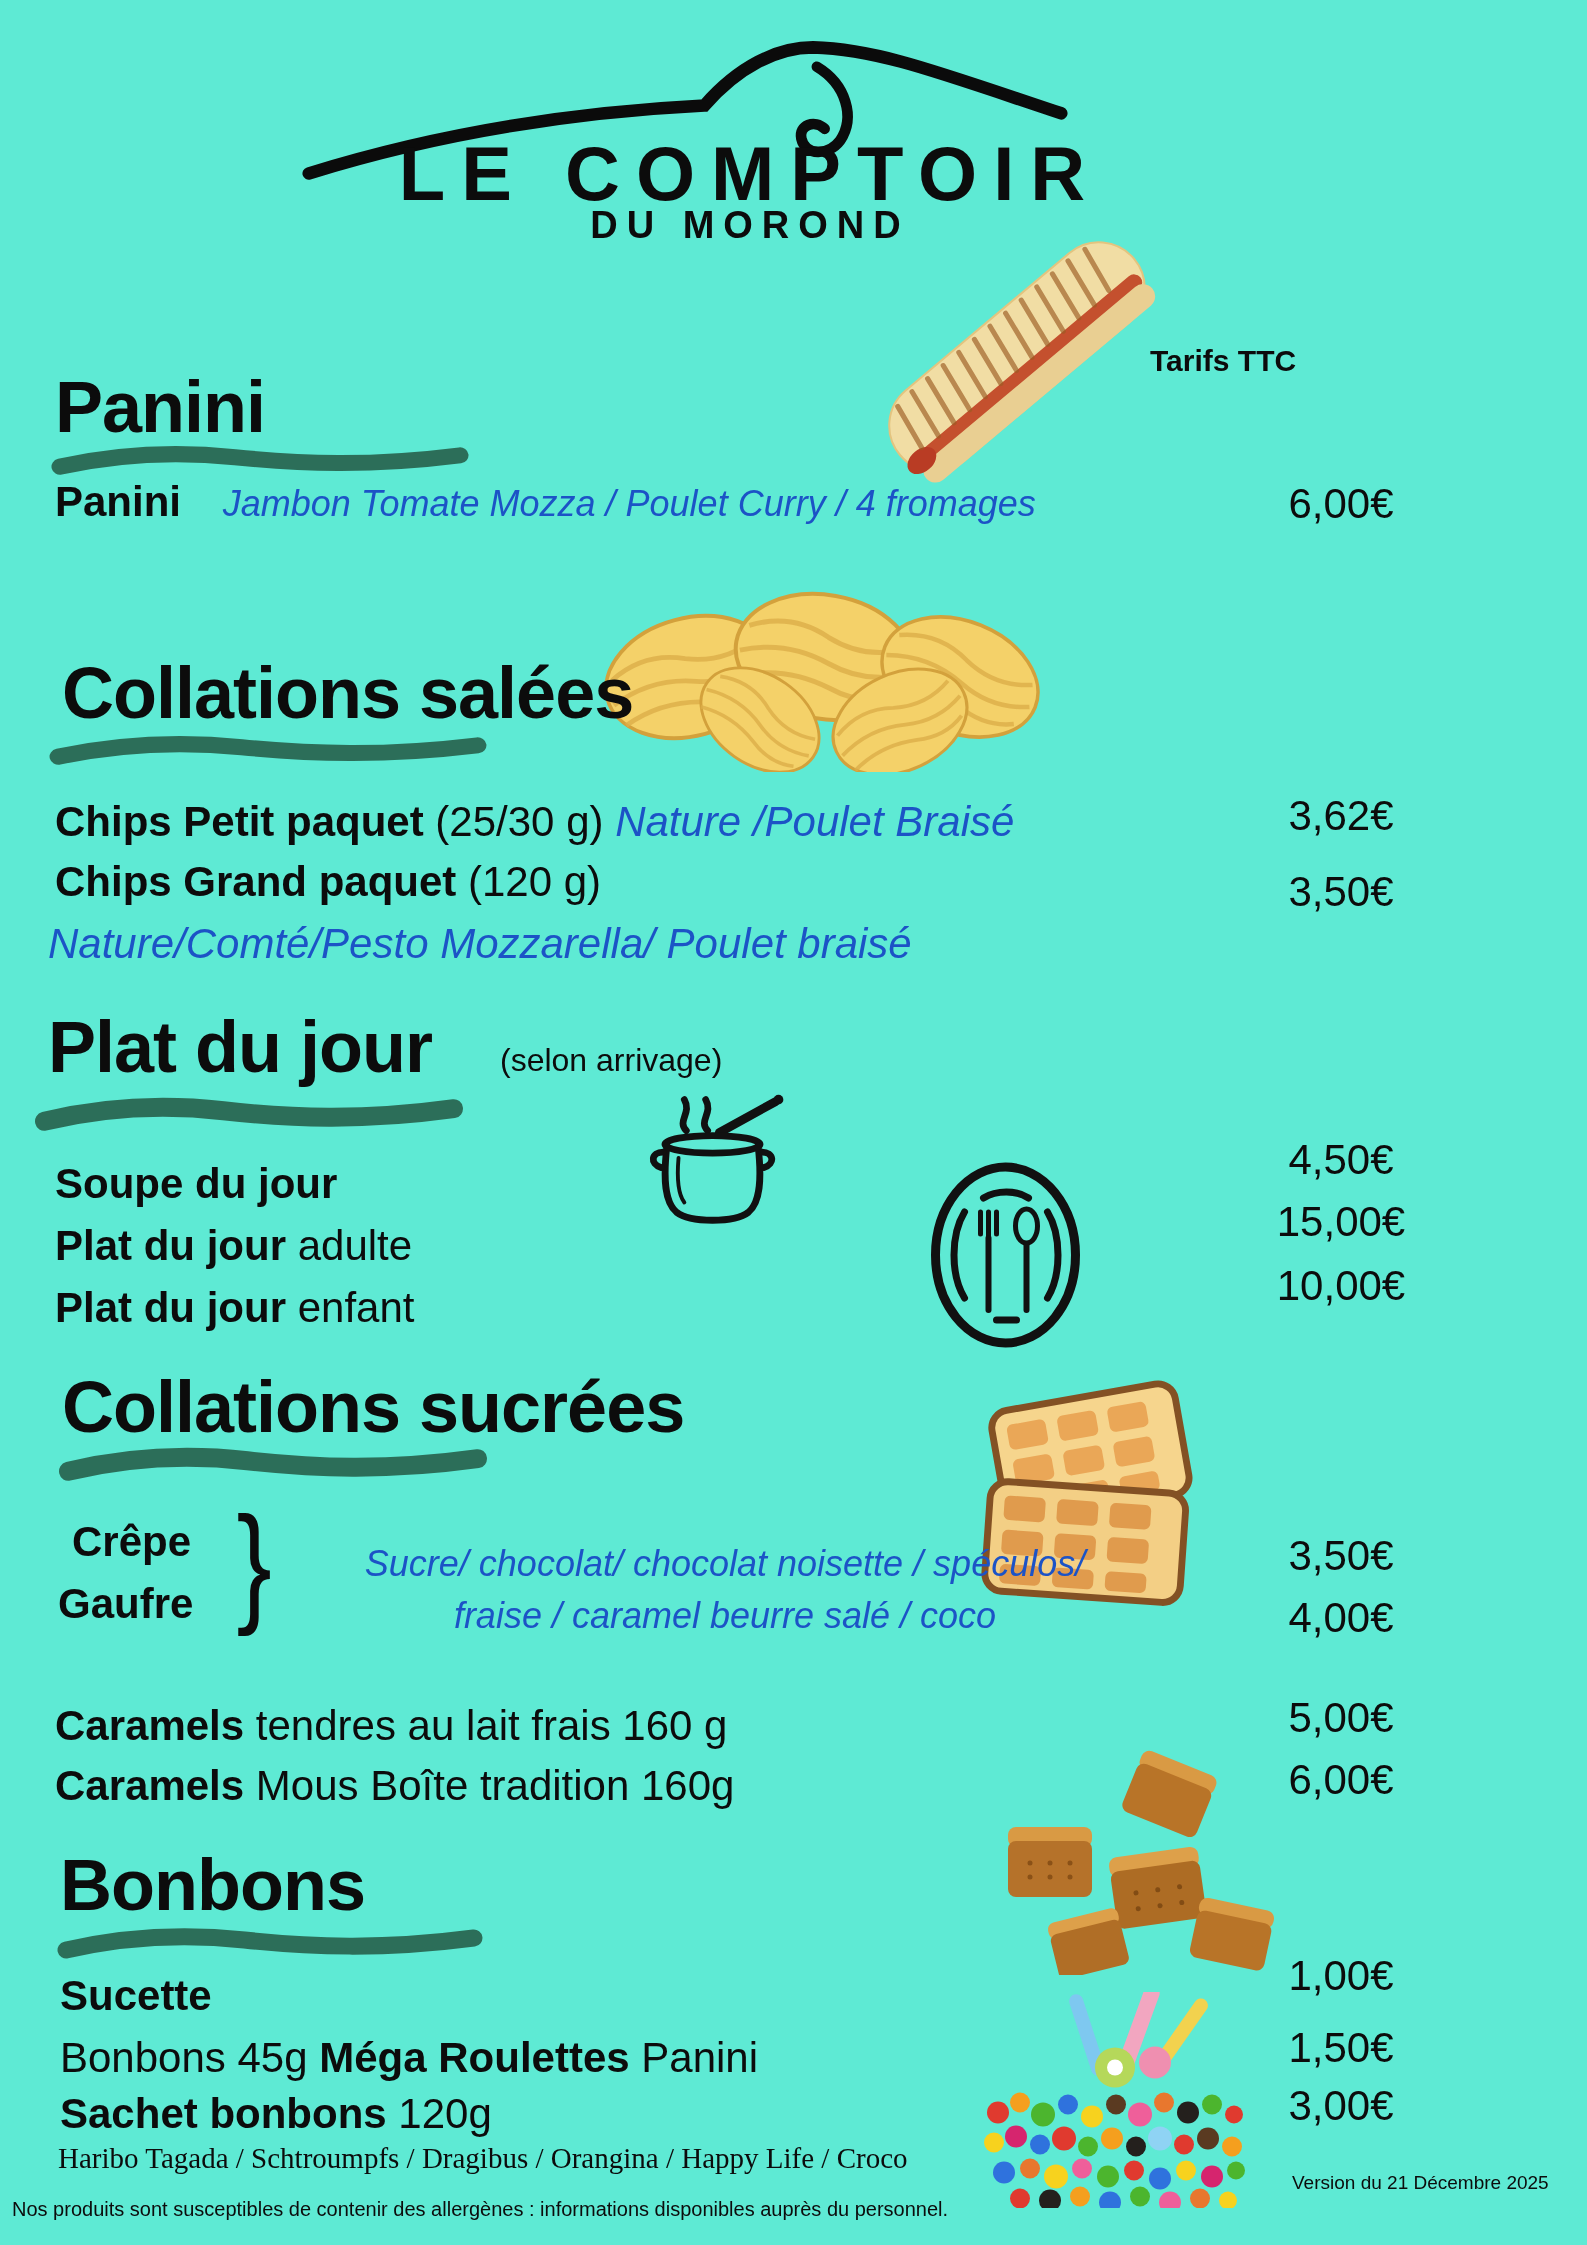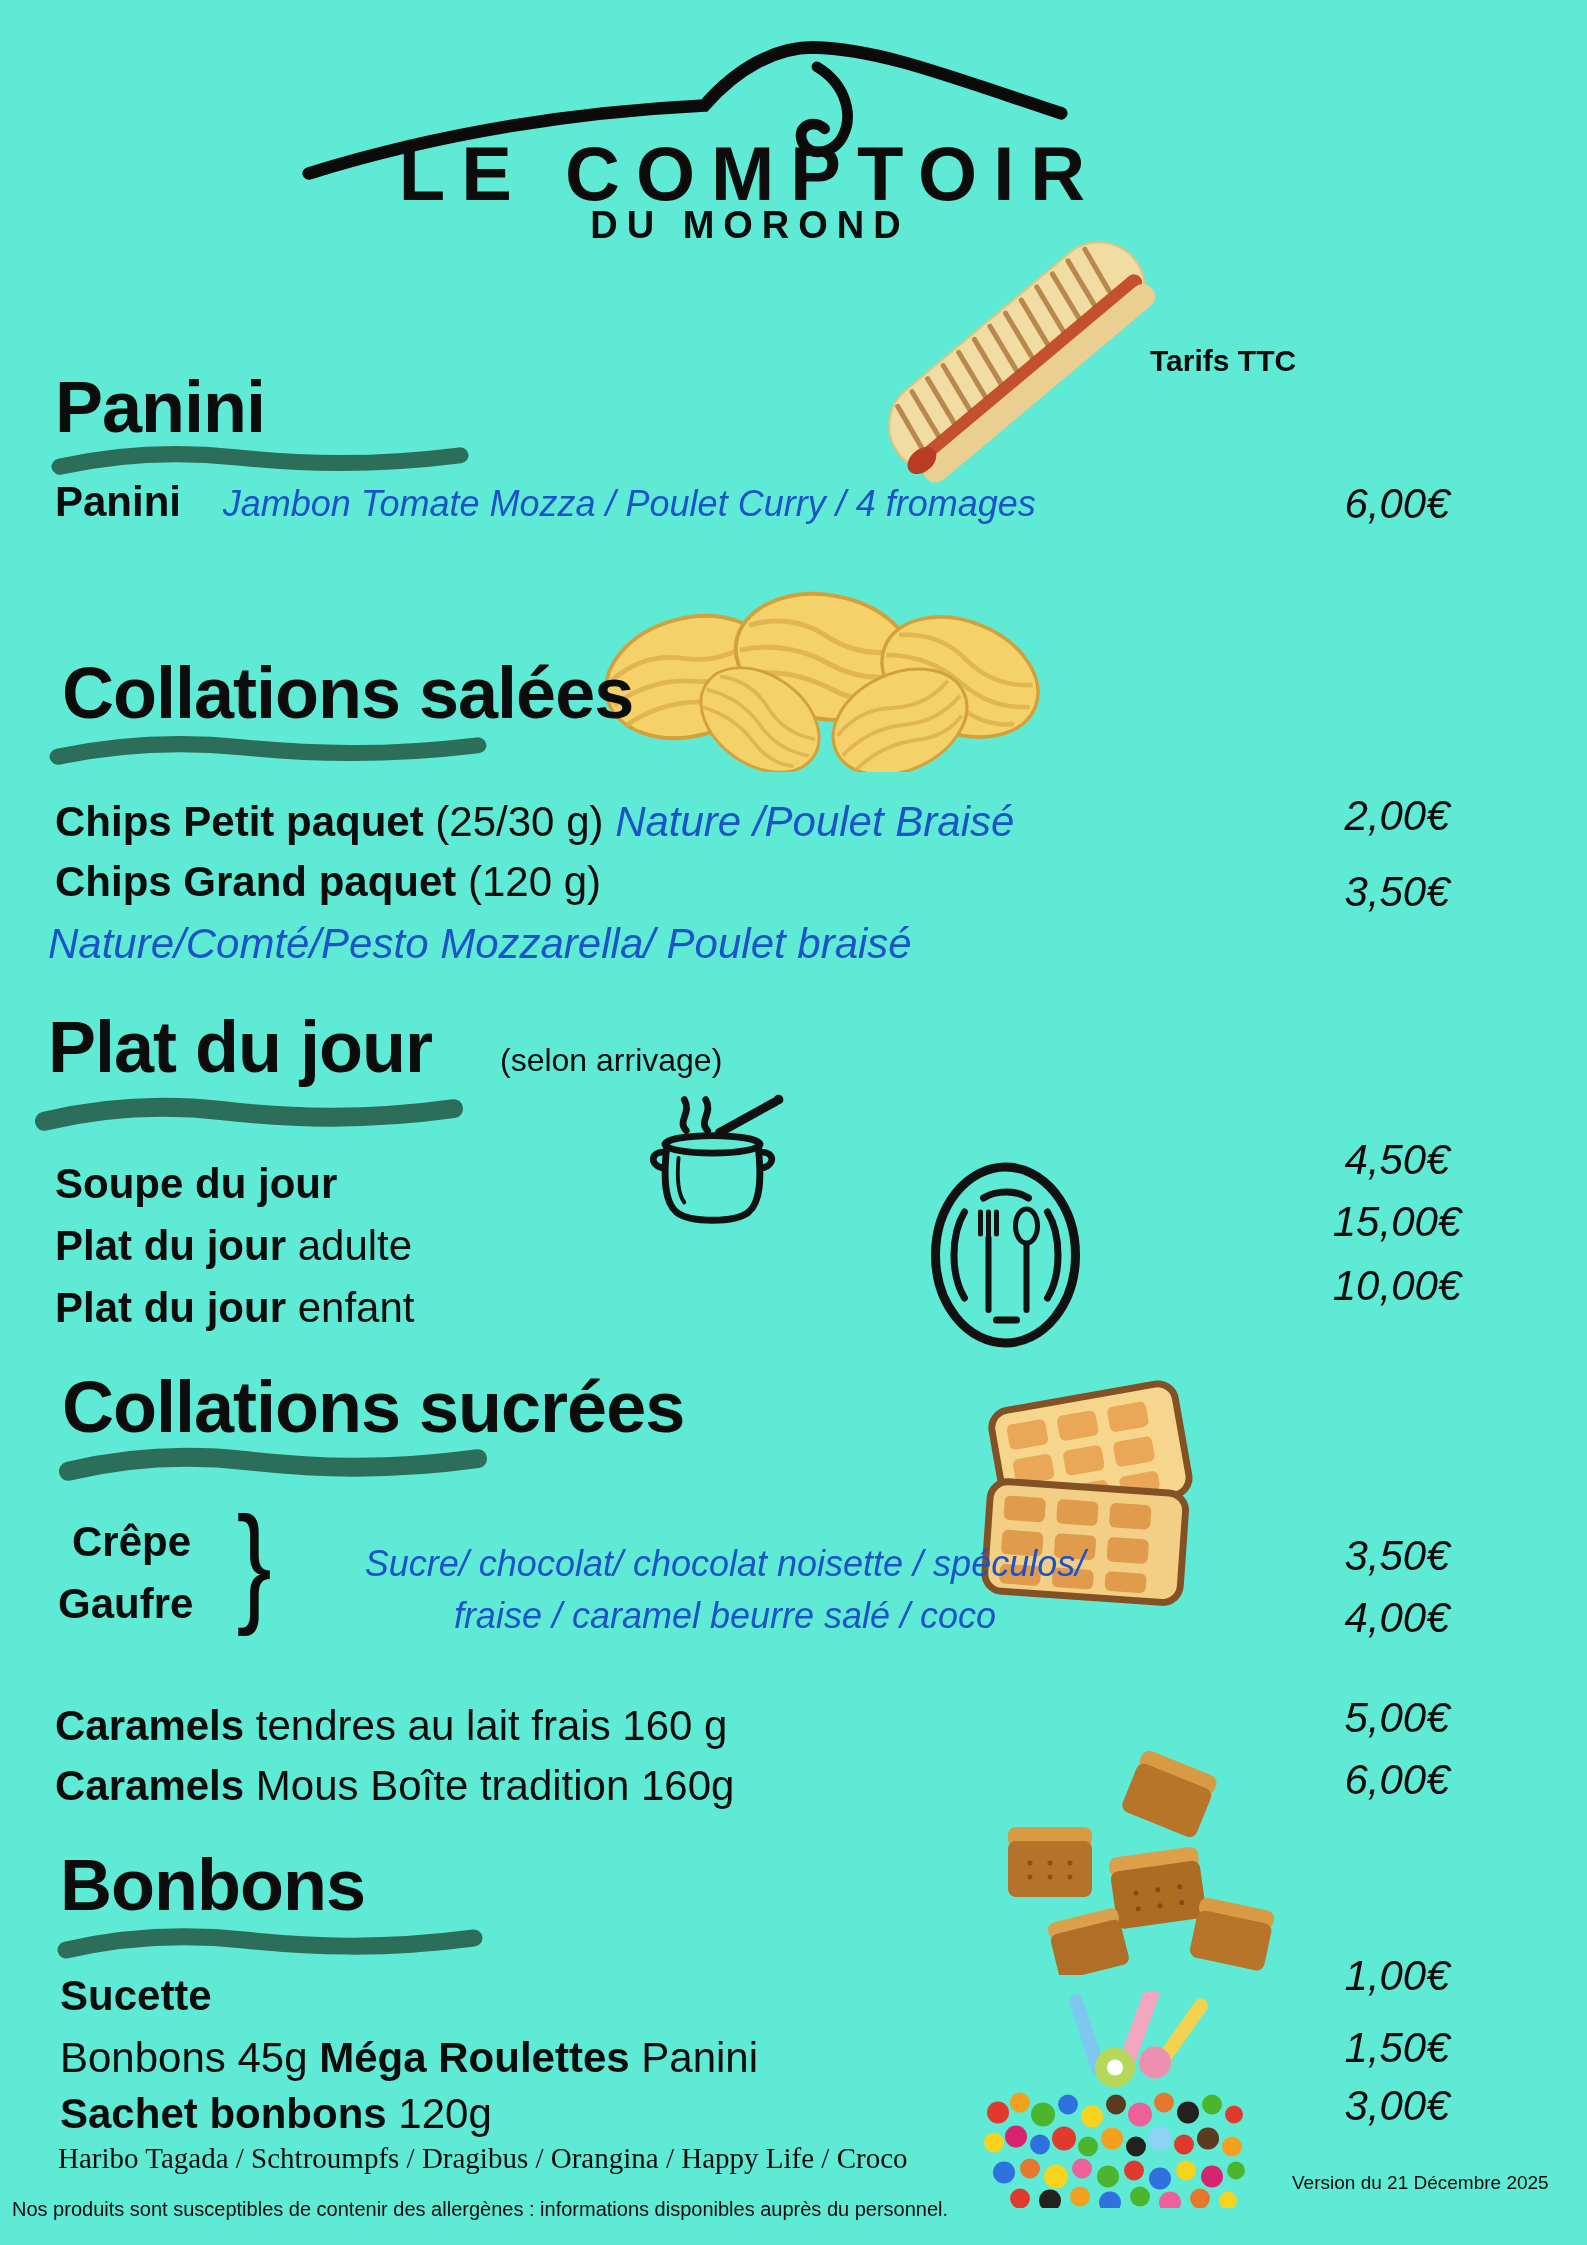--- a/index.html
+++ b/index.html
@@ -11,21 +11,21 @@
   .brand-sub{left:170px;top:204px;width:1160px;text-align:center;font-size:38px;font-weight:700;
              letter-spacing:9px;white-space:nowrap;}
   .tarifs{left:1150px;top:344px;font-size:30px;font-weight:700;}
   .h{font-size:72px;font-weight:700;letter-spacing:-1px;white-space:nowrap;}
   .hnote{font-size:32px;font-weight:400;}
   .row{font-size:42px;white-space:nowrap;}
   .b{font-weight:700;}
   .i{font-style:italic;text-align:center;}
   .blue{color:#1c53c6;}
   .blue-desc{font-size:36px;}
-  .price{left:1267px;width:260px;text-align:center;font-size:42px;white-space:nowrap;font-style:italic;}
+  .price{left:1211px;width:260px;text-align:center;font-size:42px;white-space:nowrap;}
   .swoosh{height:34px;}
   .swoosh svg{display:block;width:100%;height:100%;}
   .brace{font-size:132px;font-weight:400;transform:scaleX(.8);line-height:1;}
   .sweetlines{left:300px;top:1538px;width:850px;text-align:center;font-size:36px;line-height:52px;}
   .haribo{font-size:29px;white-space:nowrap;font-family:Liberation Serif, serif;}
   .foot{font-size:20px;}
   .version{font-size:19px;white-space:nowrap;}
 </style>
 </head>
 <body>
@@ -95,21 +95,21 @@
 
   <div class="abs h" style="left:62px;top:652px;">Collations salées</div>
   <div class="abs swoosh" style="left:48px;top:734px;width:440px;">
     <svg viewBox="0 0 420 36" preserveAspectRatio="none">
         <path d="M10 24 C70 10 130 8 185 14 C250 21 320 24 410 12" stroke="#2c6e59" stroke-width="17" fill="none" stroke-linecap="round"></path>
       </svg>
   </div>
   <div class="abs row" style="left:55px;top:798px;">
     <span class="b">Chips Petit paquet</span><span> (25/30 g) </span><span class="blue i">Nature /Poulet Braisé</span>
   </div>
-  <div class="abs price" style="top:792px;">2,00€</div>
+  <div class="abs price" style="top:792px;">3,62€</div>
   <div class="abs row" style="left:55px;top:858px;">
     <span class="b">Chips Grand paquet</span><span> (120 g)</span>
   </div>
   <div class="abs price" style="top:868px;">3,50€</div>
   <div class="abs row blue i" style="left:48px;top:920px;">Nature/Comté/Pesto Mozzarella/ Poulet braisé</div>
 
   <div class="abs h" style="left:48px;top:1006px;">Plat du jour</div>
   <div class="abs hnote" style="left:500px;top:1042px;">(selon arrivage)</div>
   <div class="abs swoosh" style="left:34px;top:1096px;width:430px;height:38px;">
     <svg viewBox="0 0 420 36" preserveAspectRatio="none">

